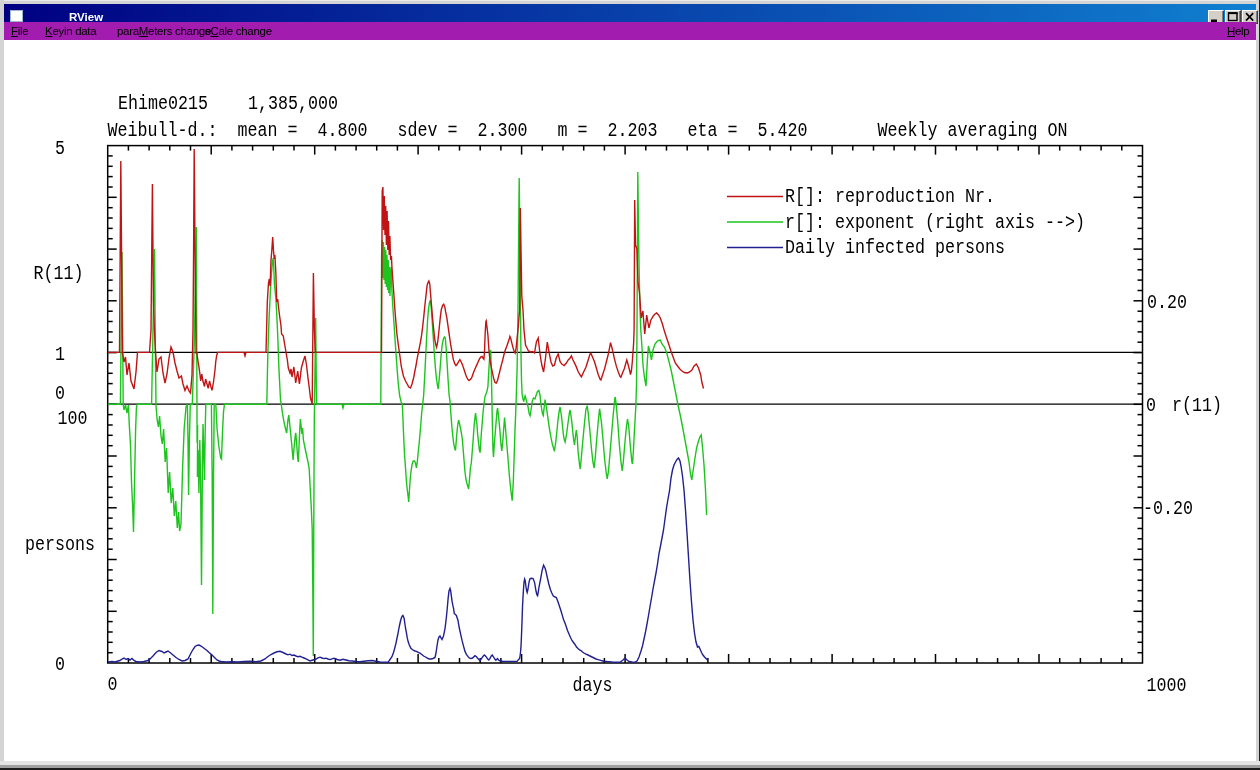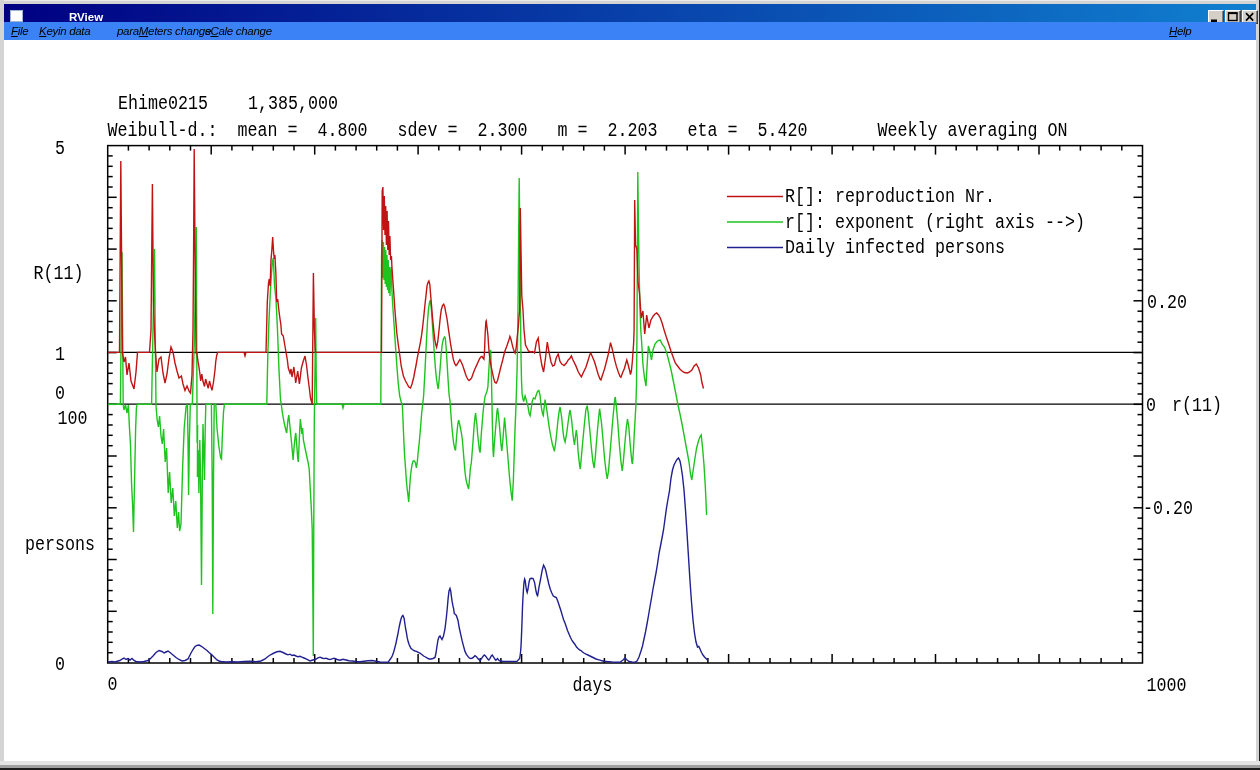--- a/index.html
+++ b/index.html
@@ -12,21 +12,21 @@
   background:linear-gradient(#e4e4e4 0 50%, #a0a0a0 50% 83%, #1c1c1c 83%); }
 #titlebar { left:4px; top:4px; width:1252px; height:17.5px;
   background:linear-gradient(90deg,#000082,#1080d0); }
 #ticon { left:6px; top:6px; width:13px; height:12px; background:#fff; border:1px solid #9db8d2; }
 #ttext { left:23px; top:5.5px; color:#fff; font-size:11.5px; font-weight:bold; line-height:15px;margin-left:42px; }
 .wbtn { top:6px; width:16px; height:14px; background:#d4d0c8;
   border-top:1px solid #fff; border-left:1px solid #fff;
   border-right:1px solid #404040; border-bottom:1px solid #404040;
   box-shadow:inset -1px -1px 0 #808080; }
 .wbtn svg { display:block; }
-#menubar { left:4px; top:21.5px; width:1252px; height:18.5px; background:#3b82f6;font-style:italic; }
+#menubar { left:4px; top:21.5px; width:1252px; height:18.5px; background:#a21caf; }
 .mi { position:absolute; top:2px; font-size:11.5px; letter-spacing:-0.3px; color:#000; line-height:15px; }
 u { text-decoration:underline; text-underline-offset:1px; }
 #client { left:4px; top:40px; width:1252px; height:720px; background:#fff; }
 #chart { left:0; top:0; }
 </style></head>
 <body>
 <div class="abs" id="client"></div>
 <div class="abs" id="chart"><svg width="1260" height="770" viewBox="0 0 1260 770">
 <style>
 .mono { font-family: "Liberation Mono", monospace; font-size: 20px; fill: #000; white-space: pre; }
@@ -277,16 +277,16 @@
       </svg>
     </div>
   <div class="abs wbtn" style="left:1238px">
       <svg width="14" height="12">
         <path d="M3 2.2 L10.2 9.6 M10.2 2.2 L3 9.6" stroke="#000" stroke-width="1.7"></path>
       </svg>
     </div>
 </div>
 <div class="abs" id="menubar">
   <span class="mi" style="left:7px"><u>F</u>ile</span>
-  <span class="mi" style="left:35px"><u>K</u>eyin data</span>
+  <span class="mi" style="left:41px"><u>K</u>eyin data</span>
   <span class="mi" style="left:113px">para<u>M</u>eters change</span>
   <span class="mi" style="left:201px">s<u>C</u>ale change</span>
-  <span class="mi" style="left:1165px"><u>H</u>elp</span>
+  <span class="mi" style="left:1223px"><u>H</u>elp</span>
 </div>
 </body></html>

